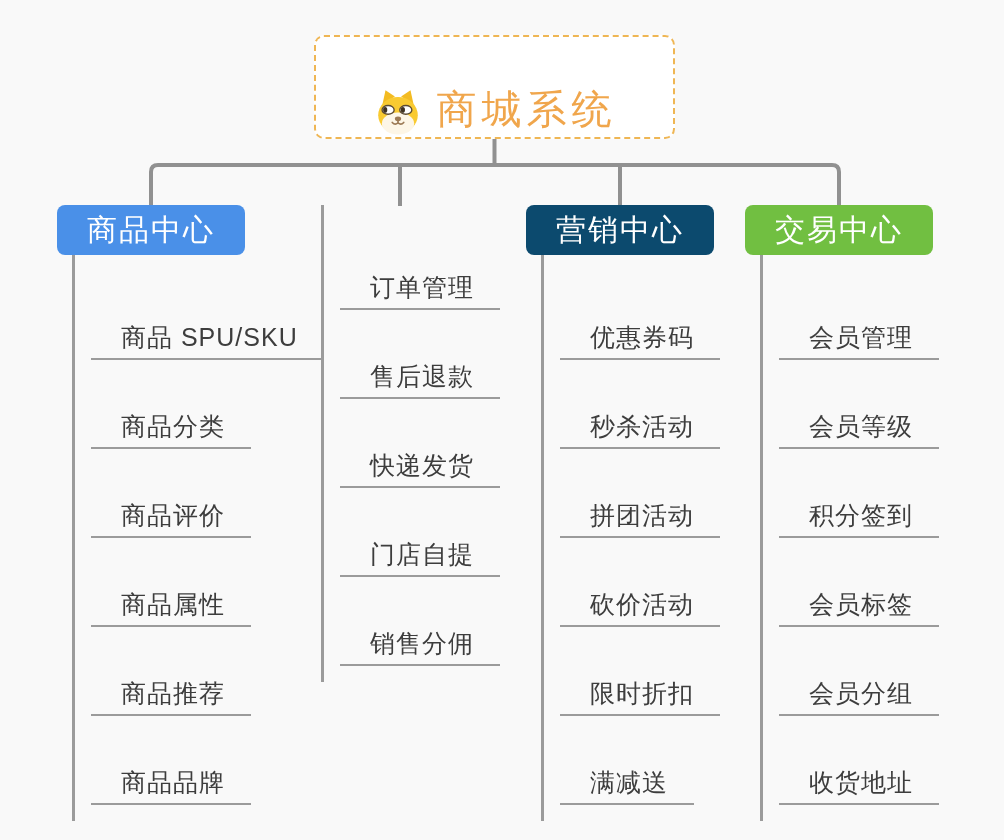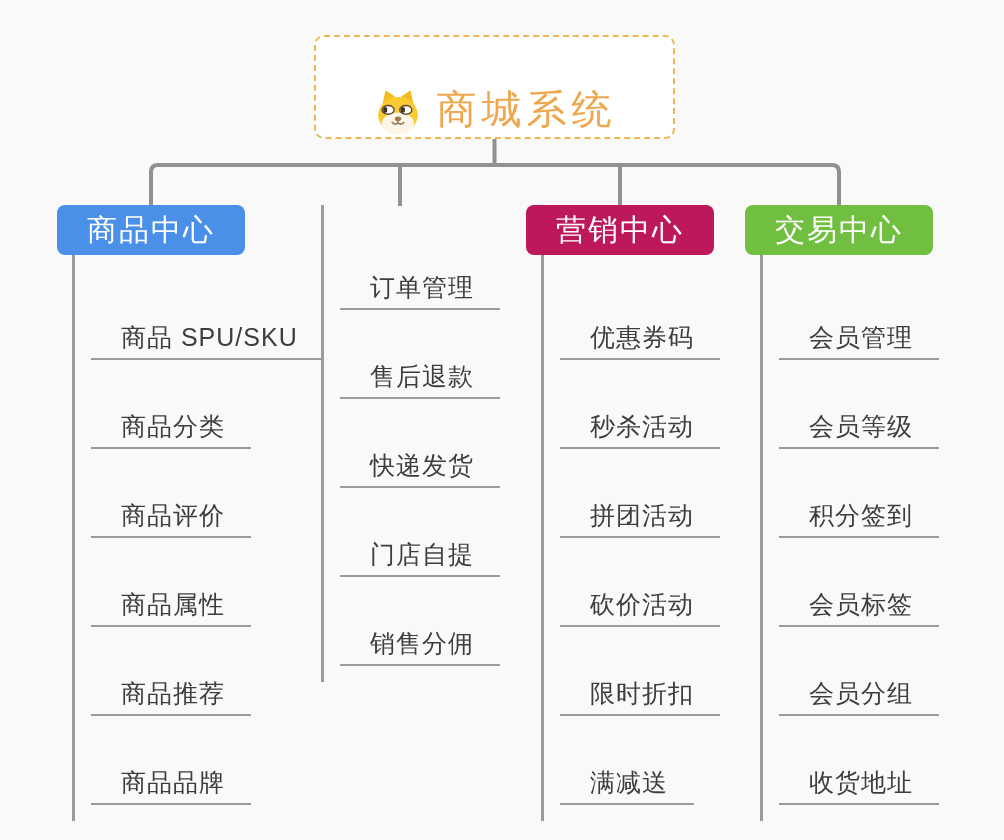--- a/index.html
+++ b/index.html
@@ -26,21 +26,21 @@
   .branch.b1{left:57px;}
   .branch.b2{left:306px;}
   .branch.b3{left:526px;}
   .branch.b4{left:745px;}
   .branch-header{
     height:50px;border-radius:8px;display:flex;align-items:center;justify-content:center;
     color:#ffffff;font-size:30px;letter-spacing:2px;white-space:nowrap;
   }
   .b1 .branch-header{background:#4a90e8;}
   .b2 .branch-header{background:#e55c5c;}
-  .b3 .branch-header{background:#be185d;}
+  .b3 .branch-header{background:#0c4a6e;}
   .b4 .branch-header{background:#71bf41;}
 
   .item-list{
     list-style:none;margin:0 0 0 15px;padding:16px;
     border-left:3px solid #9b9b9b;width:fit-content;
   }
   .item-list li{
     display:flex;align-items:flex-end;height:89px;box-sizing:border-box;
     width:fit-content;white-space:nowrap;
     border-bottom:2px solid #9b9b9b;

